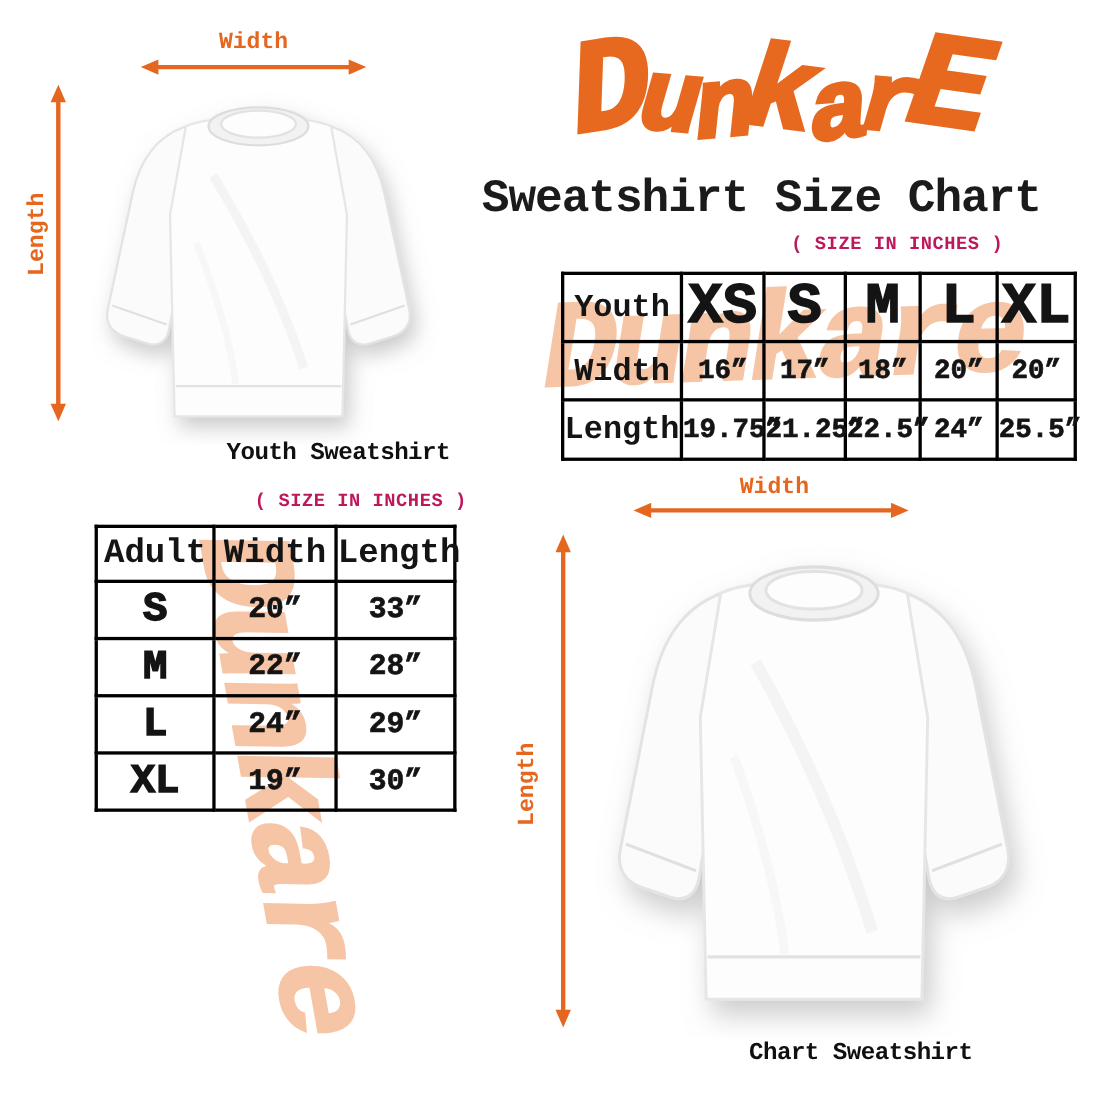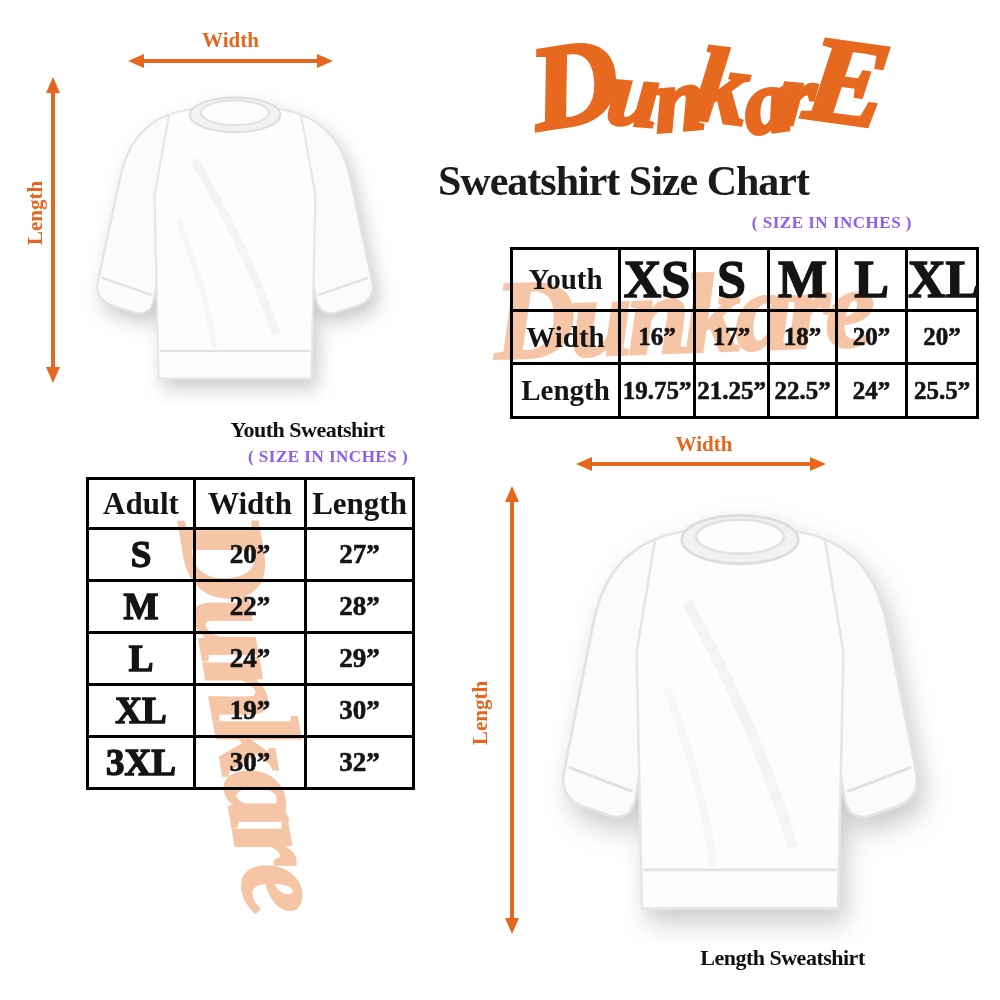--- a/index.html
+++ b/index.html
@@ -1,27 +1,27 @@
 <!DOCTYPE html>
 <html><head>
 <meta charset="utf-8">
 <style>
   html,body{margin:0;padding:0;background:#fff;}
   #canvas{
     position:relative;width:1000px;height:1000px;background:#ffffff;
-    font-family:Liberation Serif, serif;overflow:hidden;color:#111;
+    font-family:Liberation Mono, monospace;overflow:hidden;color:#111;
   }
   .abs{position:absolute;}
   
   .measure-label{color:#e5671f;font-weight:bold;font-size:21px;text-align:center;}
   .vlabel{transform:translate(-50%,-50%) rotate(-90deg);white-space:nowrap;transform-origin:center;}
   
   .caption{font-weight:bold;font-size:22px;color:#101010;text-align:center;letter-spacing:-0.5px;}
   .title{font-weight:bold;font-size:42px;color:#1b1b1b;text-align:left;letter-spacing:-1px;}
-  .units{font-weight:bold;font-size:17px;color:#8b5cf6;letter-spacing:0.5px;}
+  .units{font-weight:bold;font-size:17px;color:#be185d;letter-spacing:0.5px;}
   
   .logo{display:flex;align-items:center;justify-content:center;} 
   .logo span{
     display:inline-block;color:#e7691f;font-weight:bold;font-style:italic;line-height:1;
     -webkit-text-stroke:4px #e7691f;
   }
   .logo .l0{font-size:120px;transform:rotate(-9deg);}
   .logo .l1{font-size:92px;transform:rotate(5deg) translateY(10px);margin-left:-9px;}
   .logo .l2{font-size:90px;transform:rotate(-5deg) translateY(16px);margin-left:-7px;}
   .logo .l3{font-size:106px;transform:rotate(7deg) translateY(3px);margin-left:-7px;}
@@ -92,21 +92,21 @@
   </svg>
   <div class="abs measure-label vlabel" style="left:35px;top:213px;">Length</div>
   <svg class="abs" style="left:44px;top:76px;" width="18" height="308">
     <line x1="9" y1="14" x2="9" y2="294" stroke="#e5671f" stroke-width="4"></line>
     <polygon points="9,1 2,17 16,17" fill="#e5671f"></polygon>
     <polygon points="9,307 2,291 16,291" fill="#e5671f"></polygon>
   </svg>
   <svg class="abs" style="left:70px;top:68px;" width="330" height="336" viewBox="0 0 320 330" preserveAspectRatio="none">
     <use href="#sweatshirt"></use>
   </svg>
-  <div class="abs caption" style="left:200px;top:417px;width:215px;">Youth Sweatshirt</div>
+  <div class="abs caption" style="left:200px;top:399px;width:215px;">Youth Sweatshirt</div>
 
   <div class="abs logo" style="left:430px;top:10px;width:560px;height:148px;">
       <span class="l0">D</span>
       <span class="l1">u</span>
       <span class="l2">n</span>
       <span class="l3">k</span>
       <span class="l4">a</span>
       <span class="l5">r</span>
       <span class="l6">E</span>
     </div>
@@ -161,55 +161,50 @@
       </colgroup>
     <tbody>
         <tr class="hdr">
       <td class="acol-hd">Adult</td>
       <td class="acol-hd">Width</td>
       <td class="acol-hd">Length</td>
     </tr>
     <tr>
       <td class="asize">S</td>
       <td class="aval">20”</td>
-      <td class="aval">27”</td>
+      <td class="aval">33”</td>
     </tr>
     <tr>
       <td class="asize">M</td>
       <td class="aval">22”</td>
       <td class="aval">28”</td>
     </tr>
     <tr>
       <td class="asize">L</td>
       <td class="aval">24”</td>
       <td class="aval">29”</td>
     </tr>
     <tr>
       <td class="asize">XL</td>
       <td class="aval">19”</td>
       <td class="aval">30”</td>
-    </tr>
-    <tr>
-      <td class="asize">3XL</td>
-      <td class="aval">30”</td>
-      <td class="aval">32”</td>
     </tr>
   </tbody>
     </table>
 
   <div class="abs measure-label" style="left:604px;top:432px;width:200px;">Width</div>
   <svg class="abs" style="left:575px;top:455px;" width="252" height="18">
     <line x1="14" y1="9" x2="238" y2="9" stroke="#e5671f" stroke-width="4"></line>
     <polygon points="1,9 17,2 17,16" fill="#e5671f"></polygon>
     <polygon points="251,9 235,2 235,16" fill="#e5671f"></polygon>
   </svg>
   <div class="abs measure-label vlabel" style="left:480px;top:713px;">Length</div>
   <svg class="abs" style="left:503px;top:485px;" width="18" height="450">
     <line x1="9" y1="14" x2="9" y2="436" stroke="#e5671f" stroke-width="4"></line>
     <polygon points="9,1 2,17 16,17" fill="#e5671f"></polygon>
     <polygon points="9,449 2,433 16,433" fill="#e5671f"></polygon>
   </svg>
   <svg class="abs" style="left:528px;top:474px;" width="424" height="470" viewBox="0 0 320 330" preserveAspectRatio="none">
     <use href="#sweatshirt"></use>
   </svg>
-  <div class="abs caption" style="left:675px;top:945px;width:215px;">Length Sweatshirt</div>
+  <div class="abs caption" style="left:675px;top:945px;width:215px;">Chart Sweatshirt</div>
 
 </div>
 
 </body></html>

